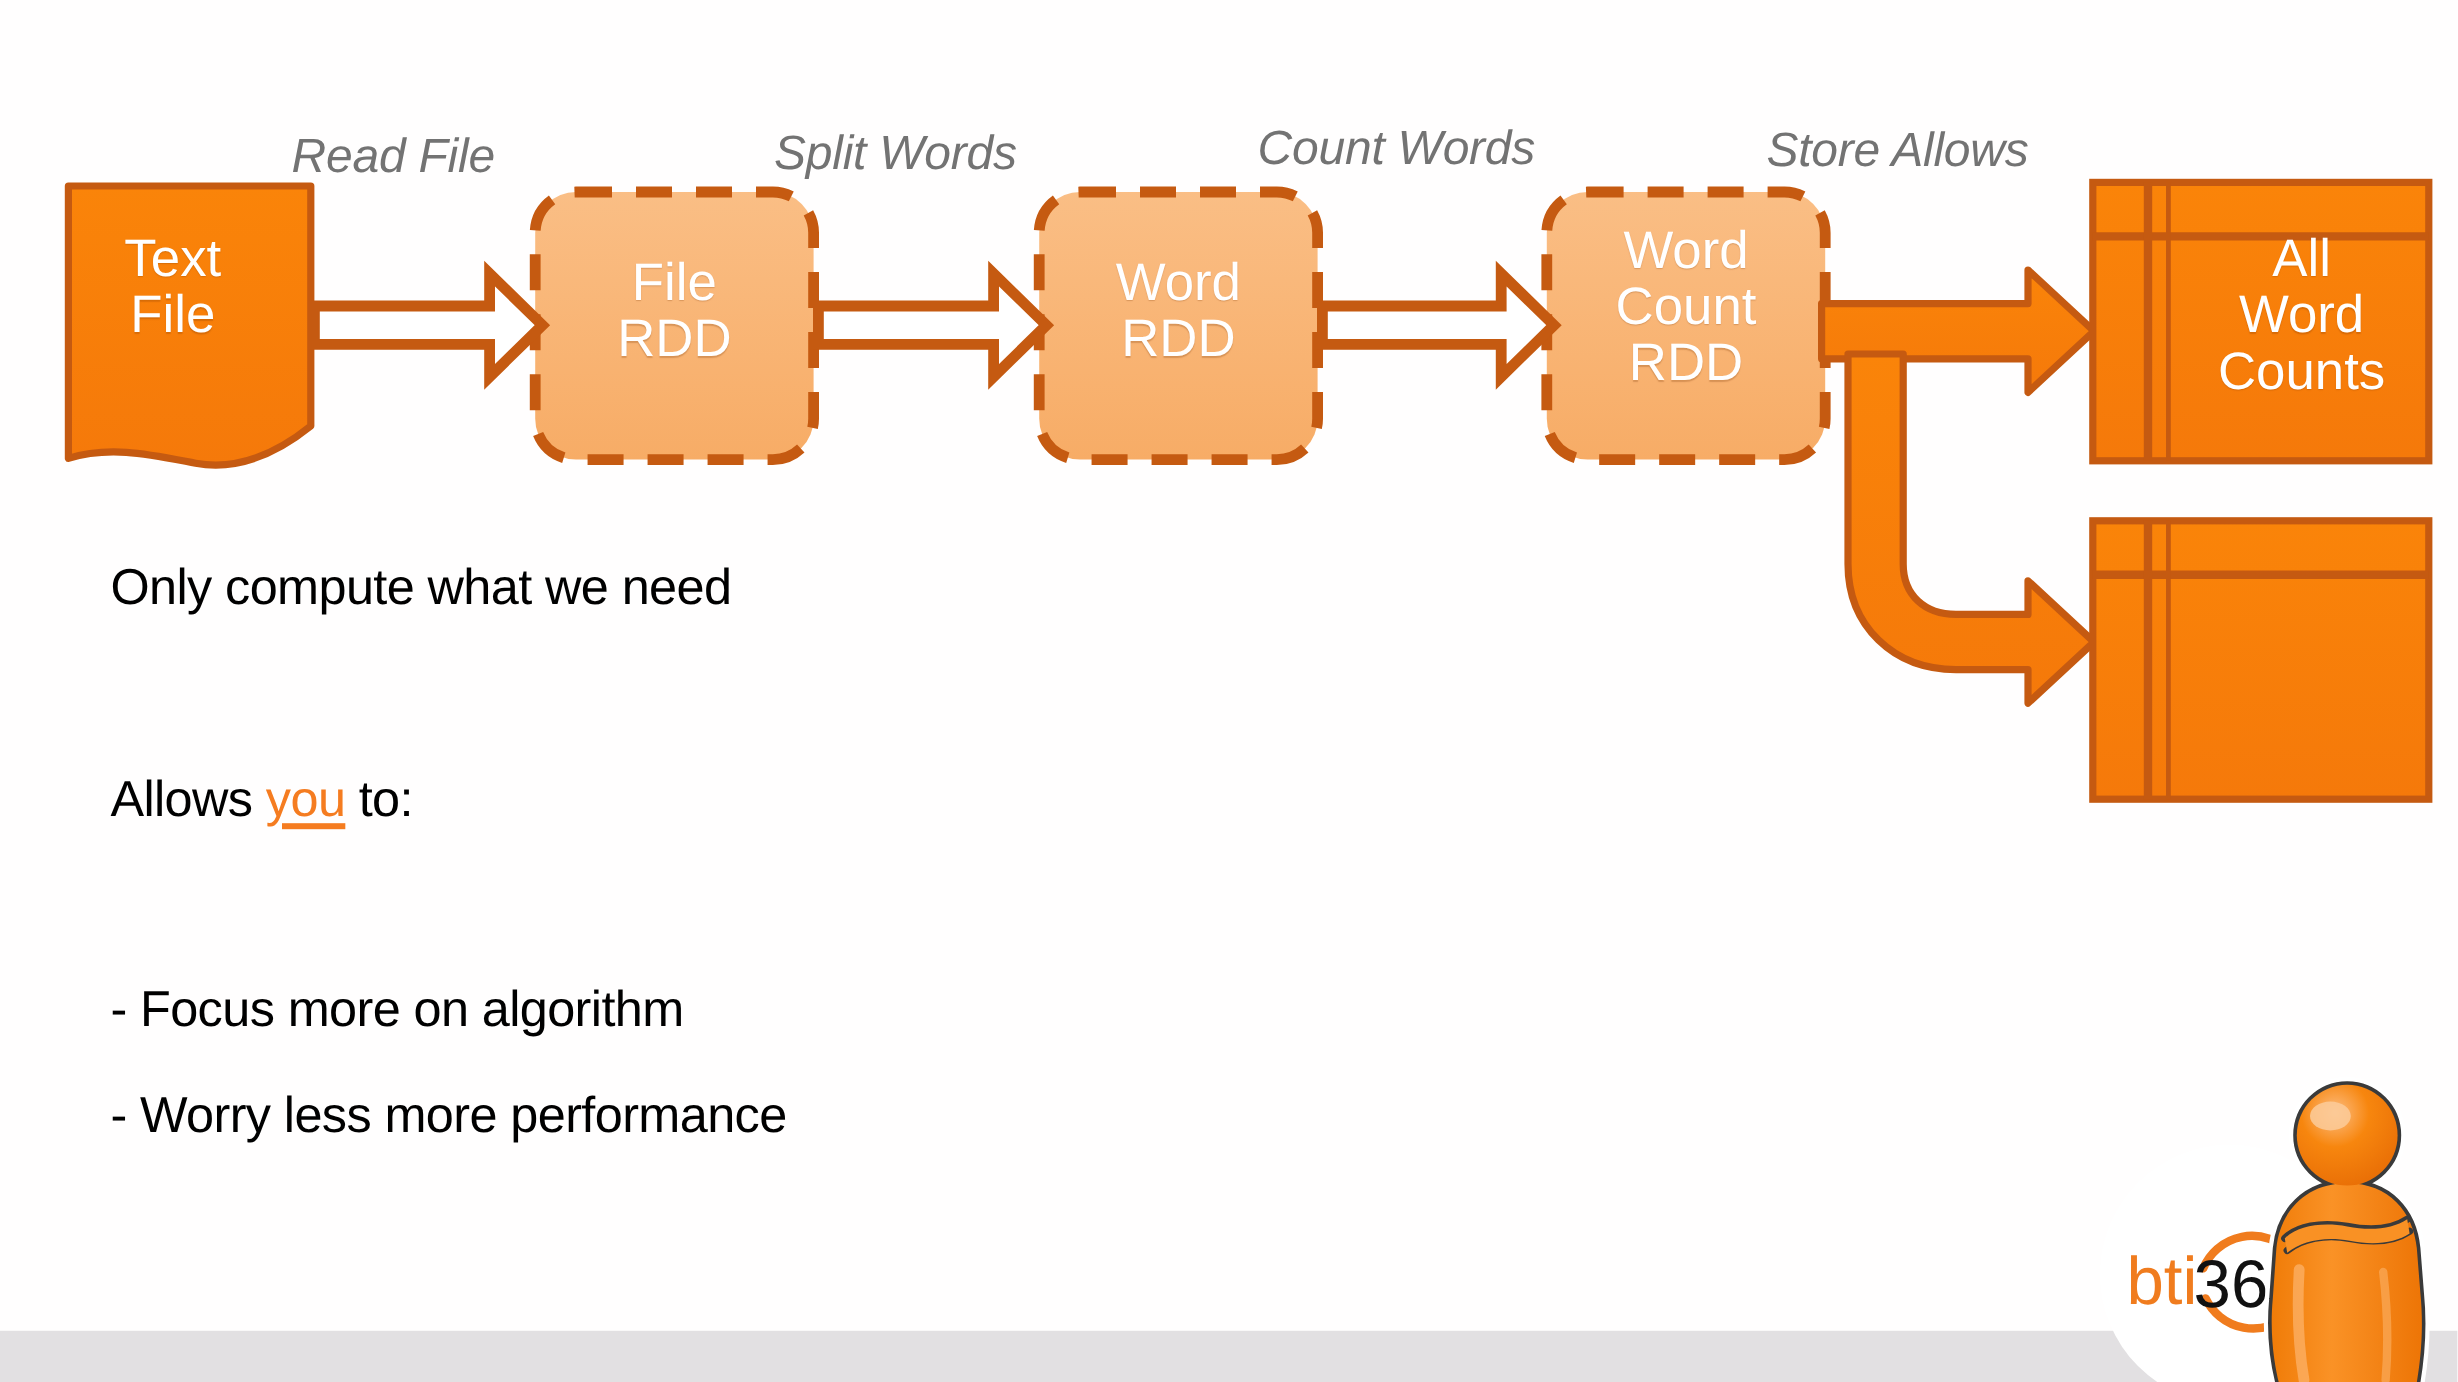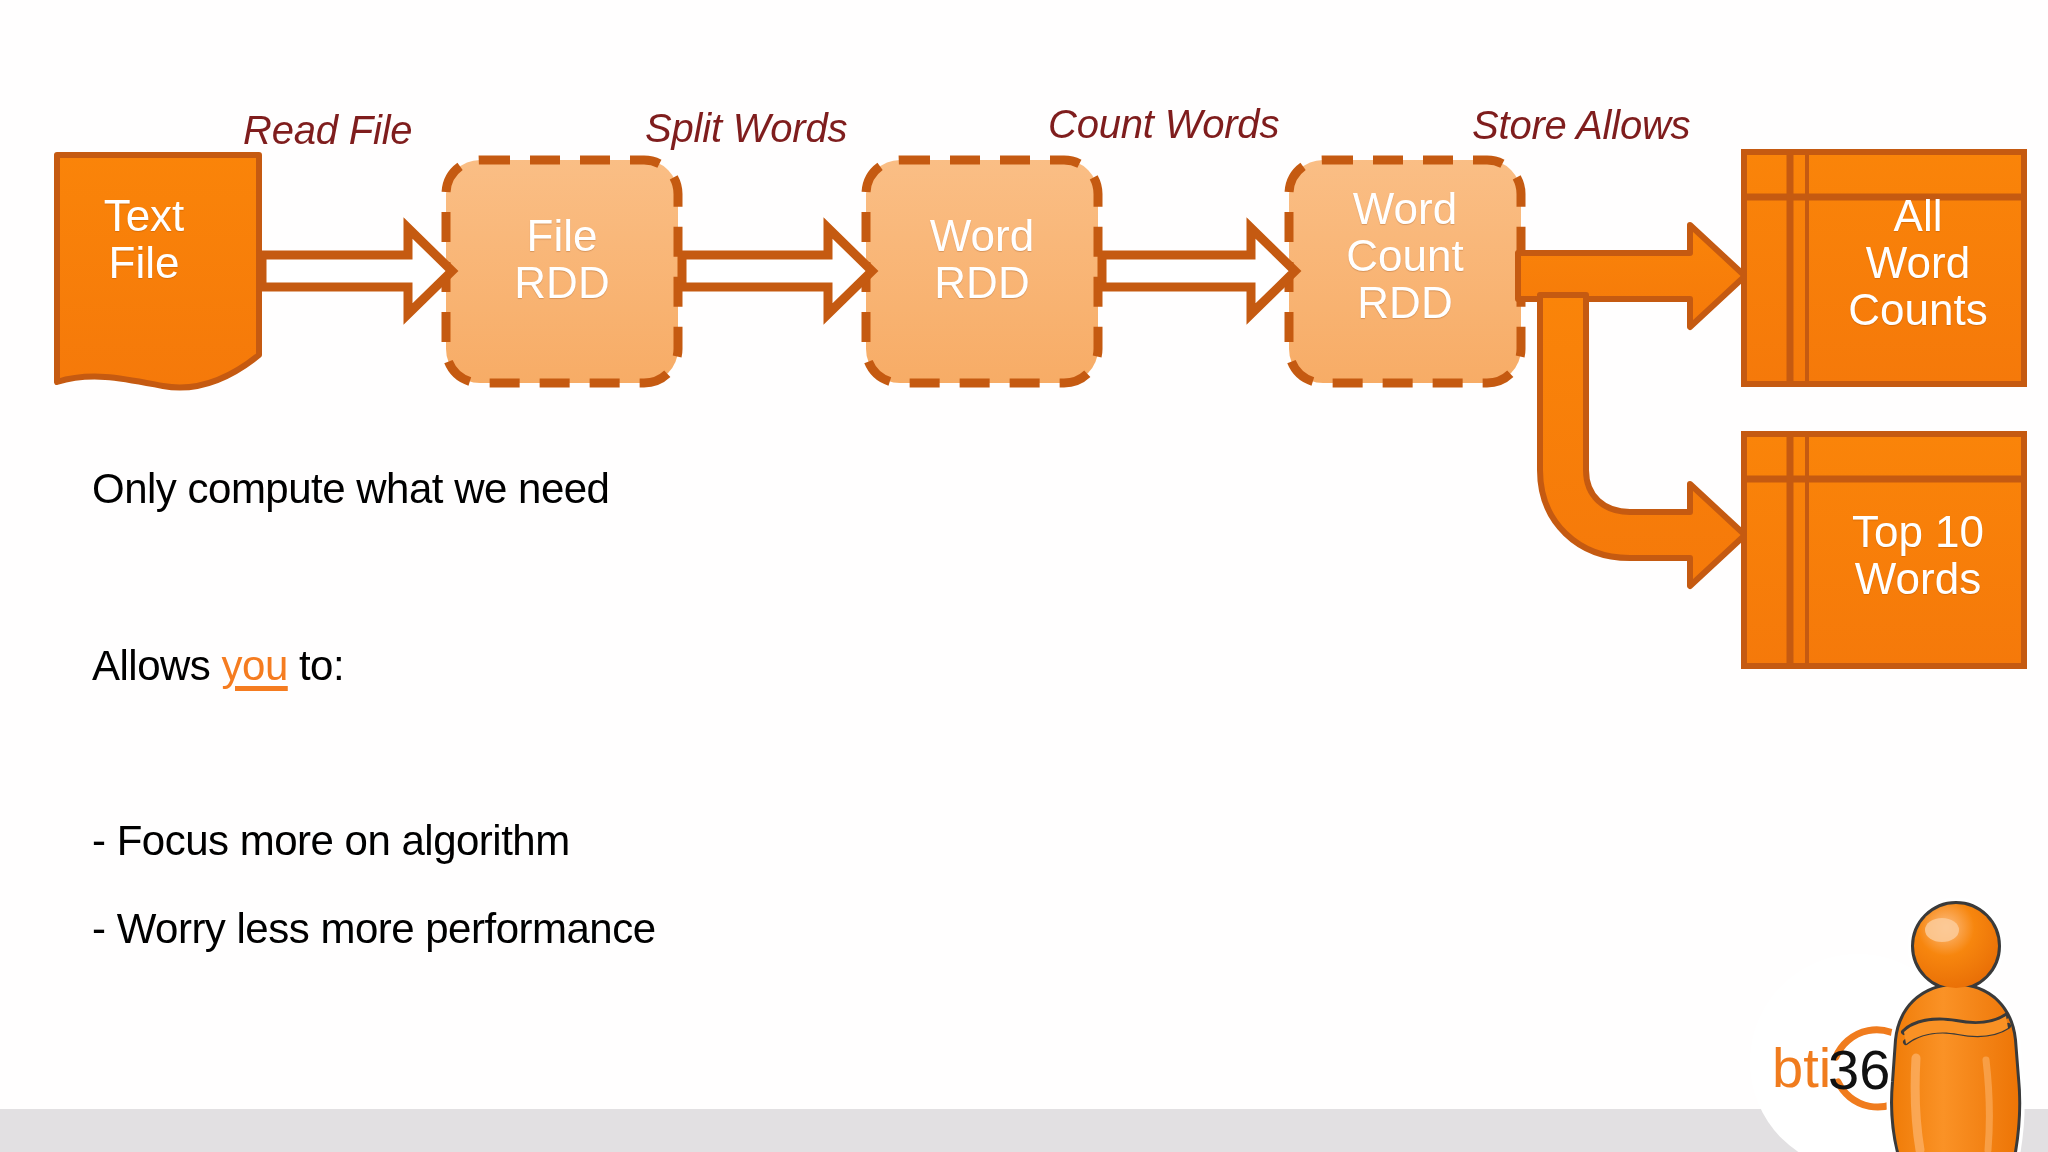--- a/index.html
+++ b/index.html
@@ -19,21 +19,21 @@
 
   
   .diagram{position:absolute;left:0;top:0;width:2048px;height:700px;}
   .diagram svg{position:absolute;left:0;top:0;}
 
   
   .steplabel{
     position:absolute;
     font-style:italic;
     font-size:40px;
-    color:#7f1d1d;
+    color:#737373;
     white-space:nowrap;
     letter-spacing:-0.2px;
   }
 
   
   .nodetext{
     position:absolute;
     color:#ffffff;
     font-size:44px;
     line-height:1.07;
@@ -160,22 +160,20 @@
 RDD</div>
 
     <div class="nodetext" style="left:1289px;top:185px;width:232px;">Word
 Count
 RDD</div>
 
     <div class="nodetext" style="left:1812px;top:192px;width:212px;">All
 Word
 Counts</div>
 
-    <div class="nodetext" style="left:1812px;top:508px;width:212px;">Top 10
-Words</div>
   </div>
 
   <div class="body-copy">
 
     <div class="line" style="left:92px;top:468px;">Only compute what we need</div>
 
     <div class="line" style="left:92px;top:645px;"><span>Allows </span><span class="hl">you</span><span> to:</span></div>
 
     <div class="line" style="left:92px;top:820px;">- Focus more on algorithm</div>
 

